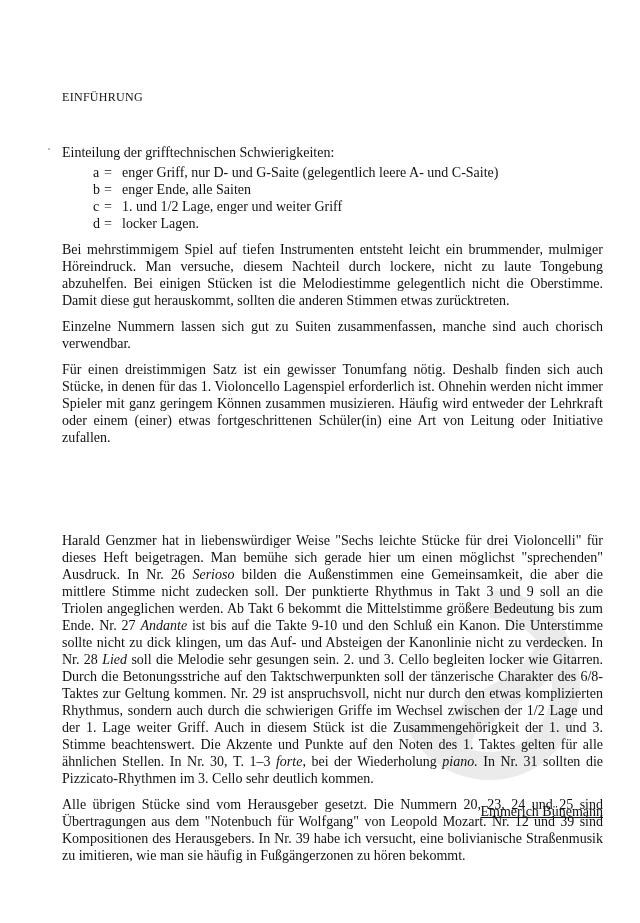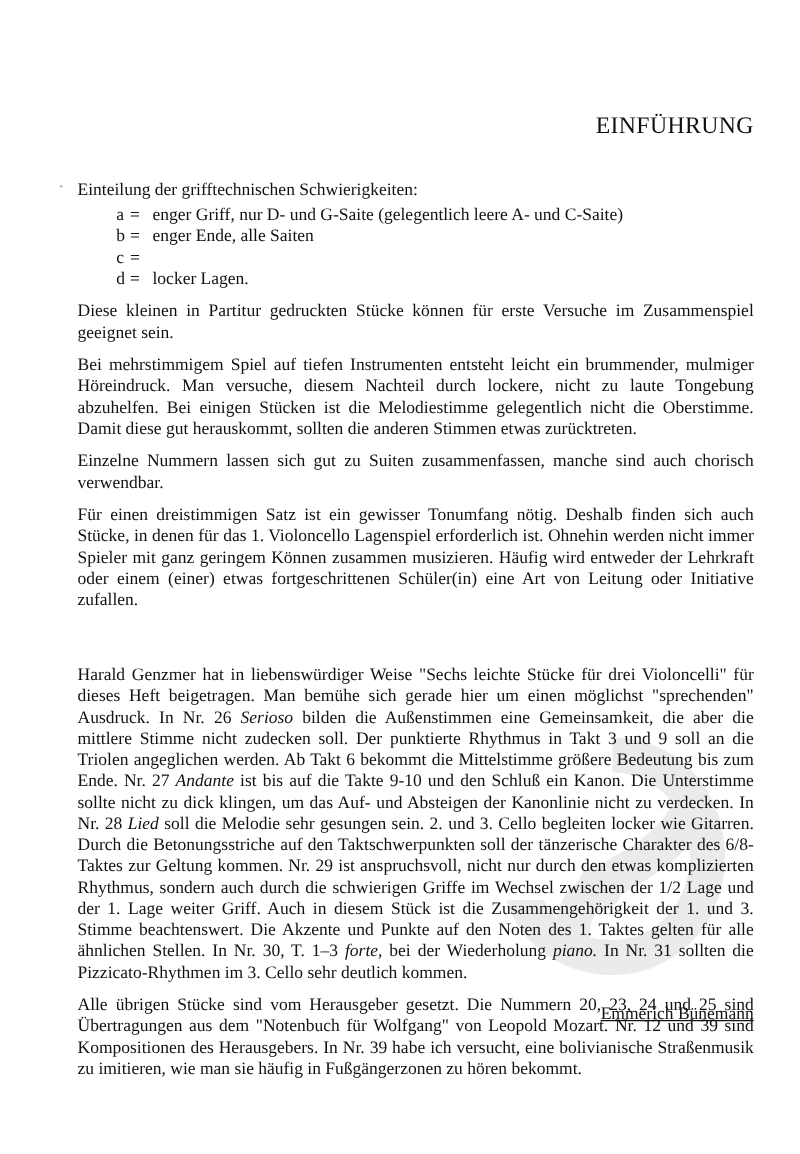--- a/index.html
+++ b/index.html
@@ -1,21 +1,21 @@
 <!DOCTYPE html>
 <html><head>
 <meta charset="utf-8">
 <style>
   html, body { margin: 0; padding: 0; background: #ffffff; }
   body { width: 640px; height: 923px; position: relative; overflow: hidden;
          font-family: "Liberation Serif", "DejaVu Serif", serif; color: #111; }
   .watermark { position: absolute; left: 390px; top: 580px; width: 200px; height: 220px; pointer-events: none; }
   .page { position: absolute; left: 62px; top: 0; width: 541px; }
-  .title { position: absolute; left: 0; width: 100%; top: 90px; text-align: right;
-           font-size: 19px; letter-spacing: 0.3px; margin: 0; font-weight: normal; }
+  .title { position: absolute; left: 0; width: 100%; top: 90px; text-align: left;
+           font-size: 12px; letter-spacing: 0.3px; margin: 0; font-weight: normal; }
   .intro { position: absolute; top: 144px; left: 0; margin: 0; font-size: 14px; line-height: 17px; }
   .dot { position: absolute; left: -14px; top: 148px; width: 2px; height: 2px; background: #bbb; }
   .grades { position: absolute; top: 164px; left: 31px; margin: 0; padding: 0; list-style: none;
             font-size: 14px; line-height: 17px; }
   .grades li { display: flex; }
   .grades .letter { width: 11px; }
   .grades .eq { width: 18px; }
   .body-text { position: absolute; left: 0; width: 541px; font-size: 14px; line-height: 17px;
                text-align: justify; }
   .body-text p { margin: 0 0 9px 0; }
@@ -45,30 +45,30 @@
       <span>enger Griff, nur D- und G-Saite (gelegentlich leere A- und C-Saite)</span>
     </li>
     <li>
       <span class="letter">b</span>
       <span class="eq">=</span>
       <span>enger Ende, alle Saiten</span>
     </li>
     <li>
       <span class="letter">c</span>
       <span class="eq">=</span>
+      <span>1. und 1/2 Lage, enger und weiter Griff</span>
     </li>
     <li>
       <span class="letter">d</span>
       <span class="eq">=</span>
       <span>locker Lagen.</span>
     </li>
   </ul>
 
   <div class="body-text" style="top:241px;">
-    <p>Diese kleinen in Partitur gedruckten Stücke können für erste Versuche im Zusammenspiel geeignet sein.</p>
     <p>Bei mehrstimmigem Spiel auf tiefen Instrumenten entsteht leicht ein brummender, mulmiger Höreindruck. Man versuche, diesem Nachteil durch lockere, nicht zu laute Tongebung abzuhelfen. Bei einigen Stücken ist die Melodiestimme gelegentlich nicht die Oberstimme. Damit diese gut herauskommt, sollten die anderen Stimmen etwas zurücktreten.</p>
     <p>Einzelne Nummern lassen sich gut zu Suiten zusammenfassen, manche sind auch chorisch verwendbar.</p>
     <p>Für einen dreistimmigen Satz ist ein gewisser Tonumfang nötig. Deshalb finden sich auch Stücke, in denen für das 1. Violoncello Lagenspiel erforderlich ist. Ohnehin werden nicht immer Spieler mit ganz geringem Können zusammen musizieren. Häufig wird entweder der Lehrkraft oder einem (einer) etwas fortgeschrittenen Schüler(in) eine Art von Leitung oder Initiative zufallen.</p>
   </div>
 
   <div class="body-text" style="top:508px;margin-top:24px;">
     <p><span>Harald Genzmer hat in liebenswürdiger Weise "Sechs leichte Stücke für drei Violoncelli" für dieses Heft beigetragen. Man bemühe sich gerade hier um einen möglichst "sprechenden" Ausdruck. In Nr. 26 </span><i>Serioso</i><span> bilden die Außenstimmen eine Gemeinsamkeit, die aber die mittlere Stimme nicht zudecken soll. Der punktierte Rhythmus in Takt 3 und 9 soll an die Triolen angeglichen werden. Ab Takt 6 bekommt die Mittelstimme größere Bedeutung bis zum Ende. Nr. 27 </span><i>Andante</i><span> ist bis auf die Takte 9-10 und den Schluß ein Kanon. Die Unterstimme sollte nicht zu dick klingen, um das Auf- und Absteigen der Kanonlinie nicht zu verdecken. In Nr. 28 </span><i>Lied</i><span> soll die Melodie sehr gesungen sein.  2. und 3. Cello begleiten locker wie Gitarren. Durch die Betonungsstriche auf den Taktschwerpunkten soll der tänzerische Charakter des 6/8-Taktes zur Geltung kommen. Nr. 29 ist anspruchsvoll, nicht nur durch den etwas komplizierten Rhythmus, sondern auch durch die schwierigen Griffe im Wechsel zwischen der 1/2 Lage und der 1. Lage weiter Griff. Auch in diesem Stück ist die Zusammengehörigkeit der 1. und 3. Stimme beachtenswert. Die Akzente und Punkte auf den Noten des 1. Taktes gelten für alle ähnlichen Stellen. In Nr. 30, T. 1–3 </span><i>forte</i><span>, bei der Wiederholung </span><i>piano.</i><span> In Nr. 31 sollten die Pizzicato-Rhythmen im 3. Cello sehr deutlich kommen.</span></p>
     <p>Alle übrigen Stücke sind vom Herausgeber gesetzt. Die Nummern 20, 23, 24 und 25 sind Übertragungen aus dem "Notenbuch für Wolfgang" von Leopold Mozart. Nr. 12 und 39 sind Kompositionen des Herausgebers. In Nr. 39 habe ich versucht, eine bolivianische Straßenmusik zu imitieren, wie man sie häufig in Fußgängerzonen zu hören bekommt.</p>
   </div>
 

